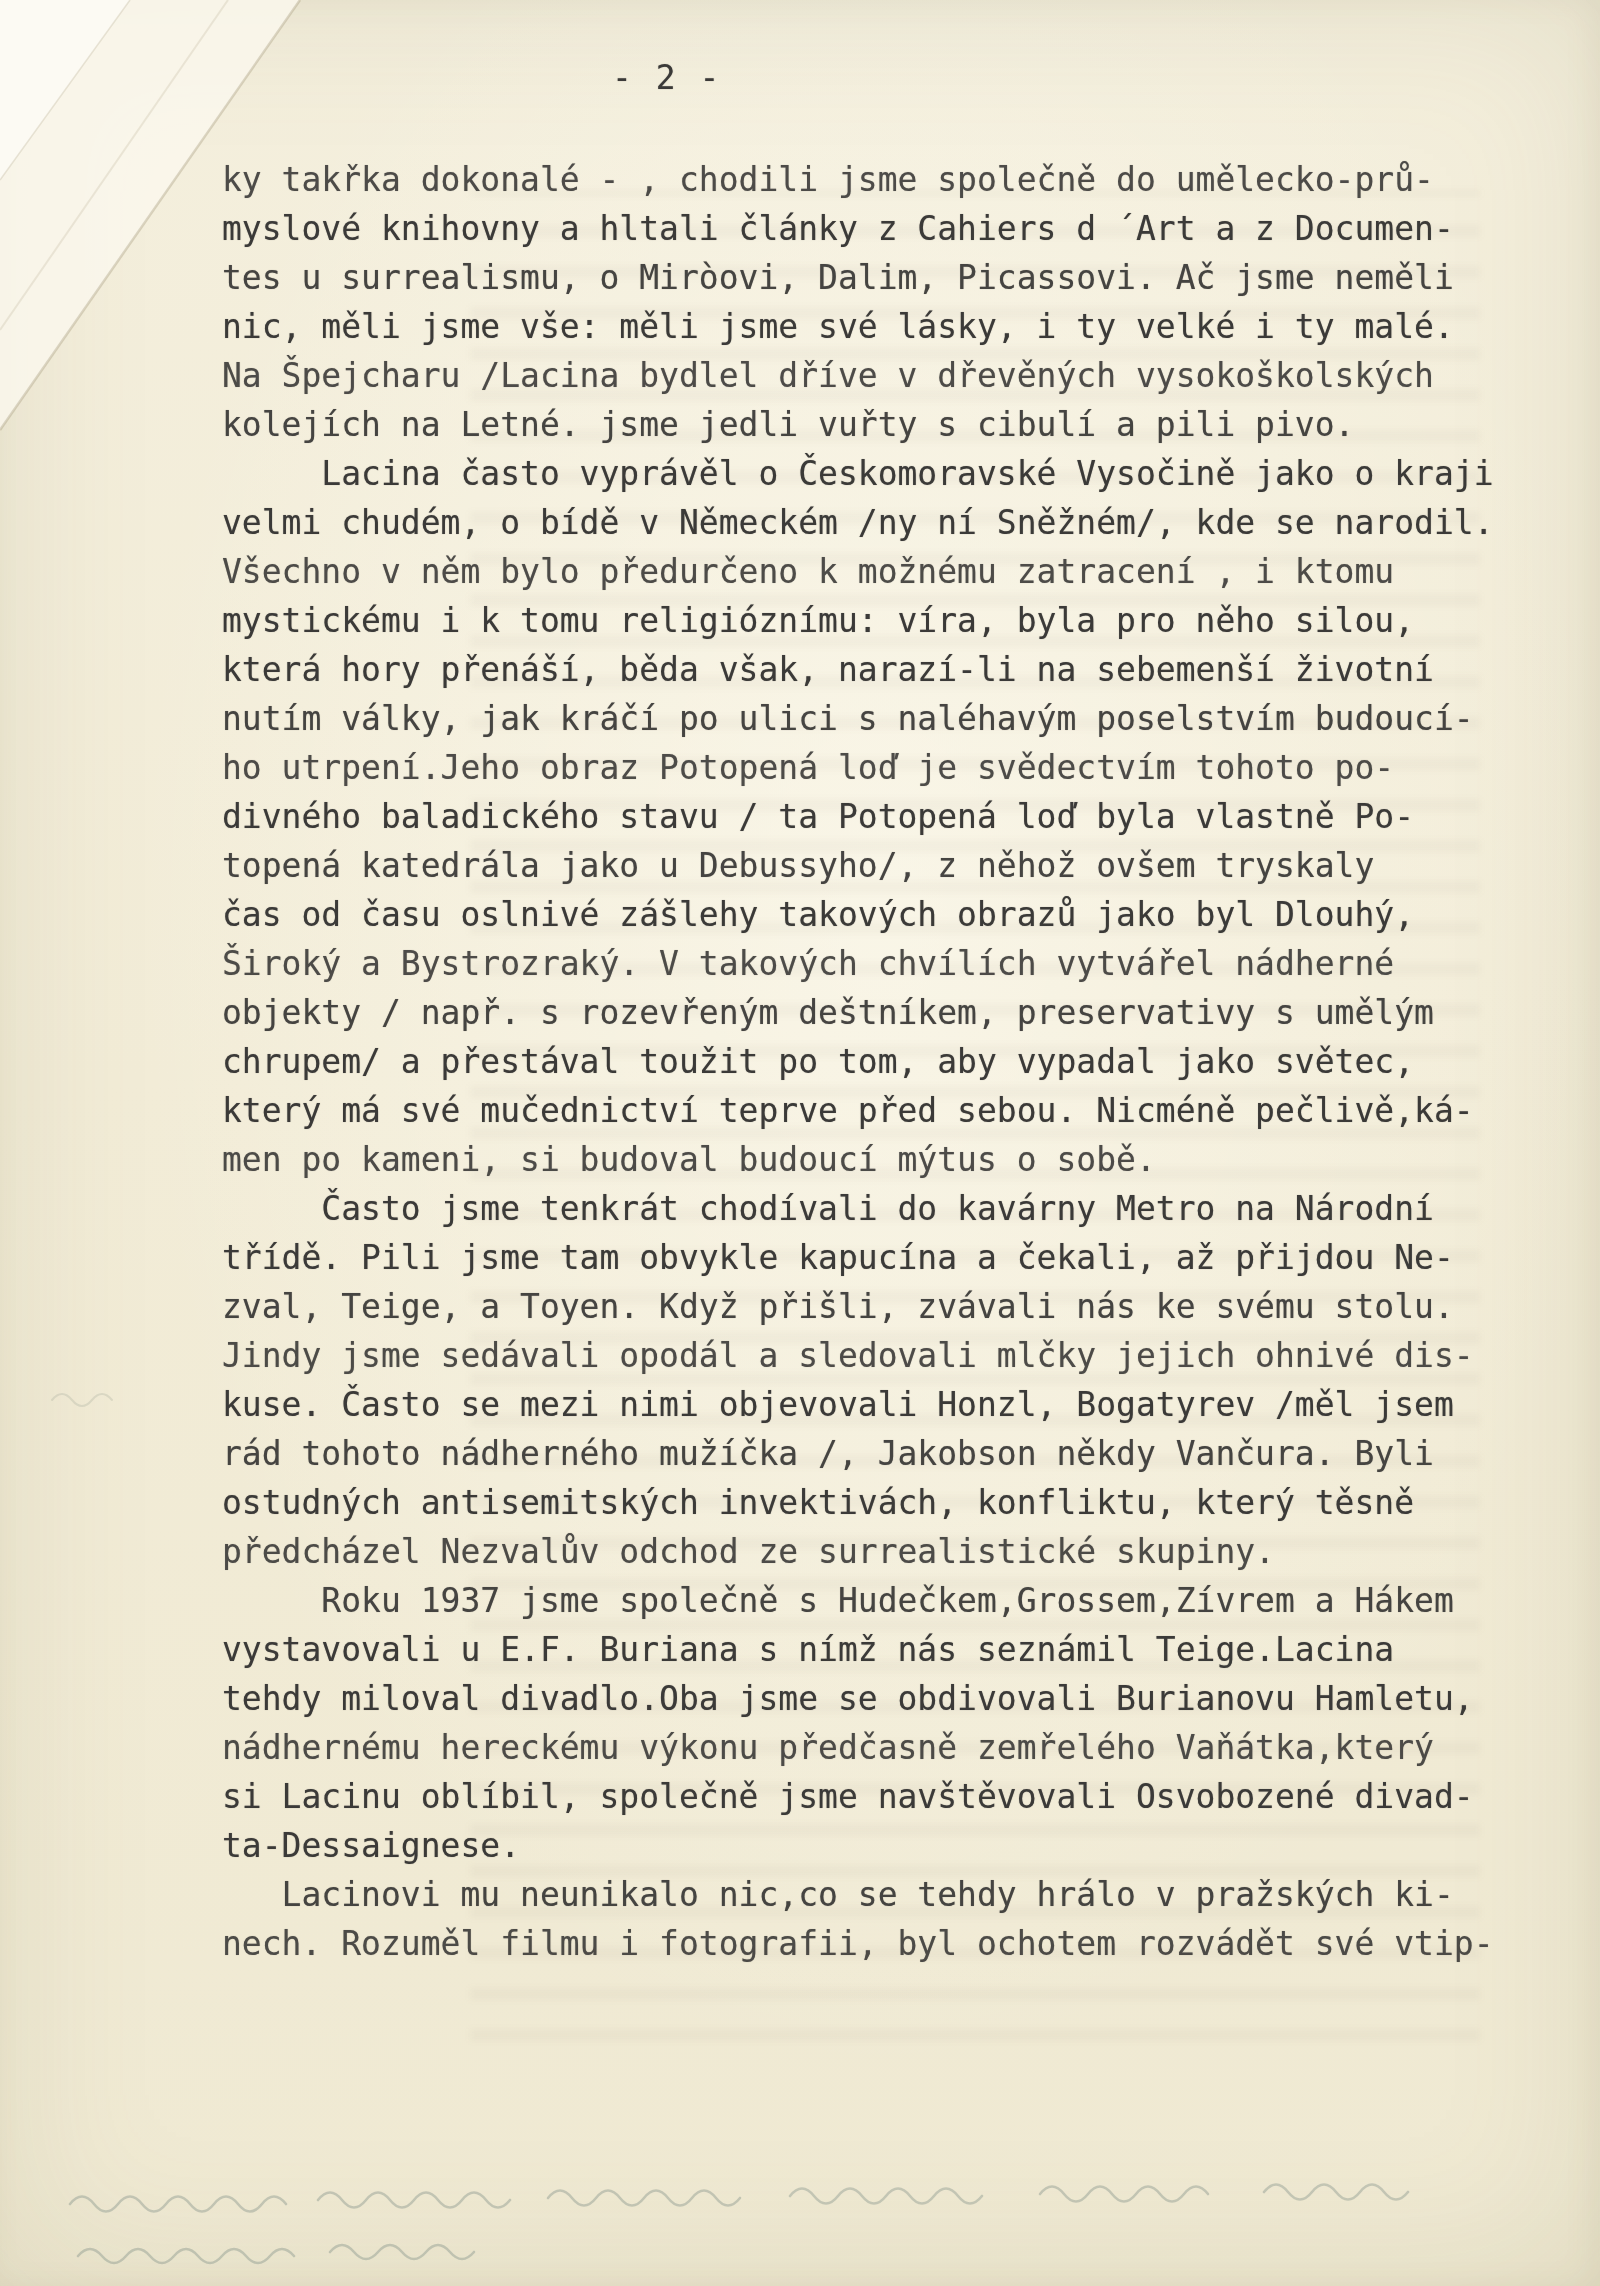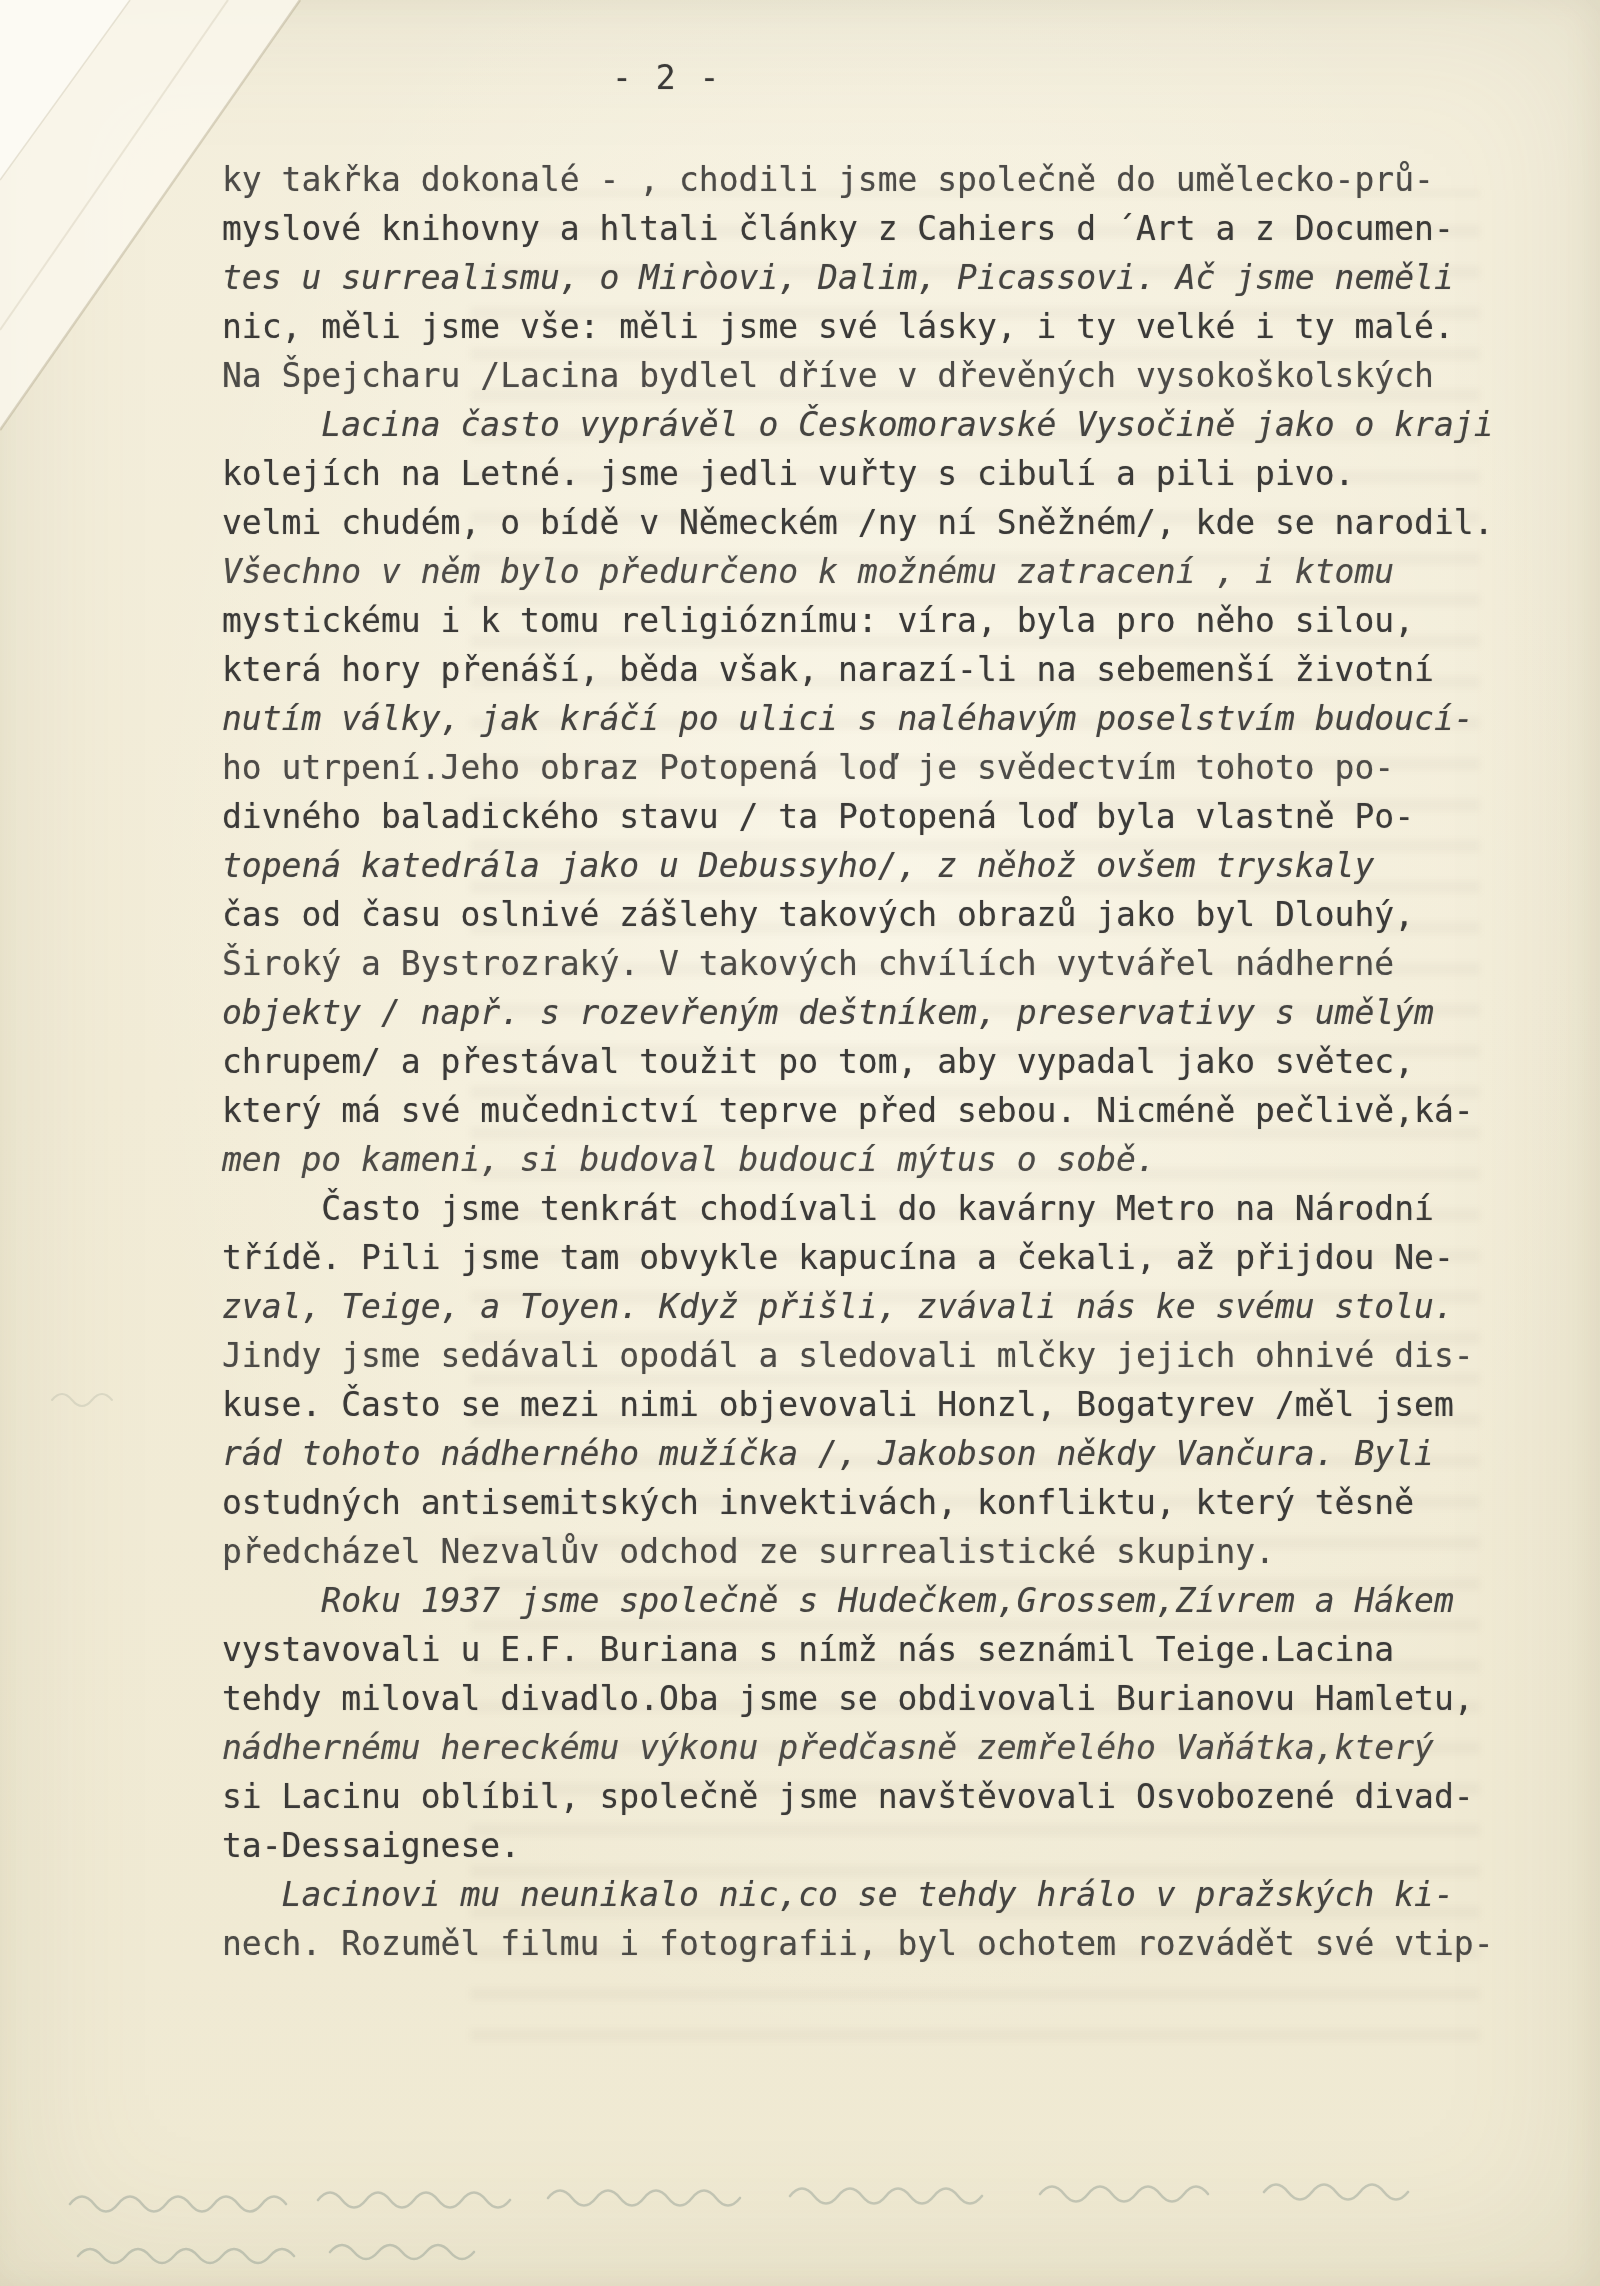--- a/index.html
+++ b/index.html
@@ -39,21 +39,21 @@
     font-size:33px;
     line-height:49px;
     color:#3b3a38;
     text-shadow:0 0 1px rgba(59,58,56,0.45);
     margin-top:29px;
   }
   .tline{
     white-space:pre;
     height:49px;
   }
-  .tline:nth-child(3n){opacity:.94;font-style:italic;}
+  .tline:nth-child(3n){opacity:.94;}
   .tline:nth-child(4n+1){opacity:.9;}
   svg.overlay{
     position:absolute;inset:0;width:1600px;height:2286px;
     pointer-events:none;
   }
 </style>
 </head>
 <body>
 
 <div class="paper">
@@ -69,22 +69,22 @@
   </svg>
 
   <div class="page-number">- 2 -</div>
 
   <div class="text-block">
       <div class="tline">ky takřka dokonalé - , chodili jsme společně do umělecko-prů-</div>
       <div class="tline">myslové knihovny a hltali články z Cahiers d ´Art a z Documen-</div>
       <div class="tline">tes u surrealismu, o Miròovi, Dalim, Picassovi. Ač jsme neměli</div>
       <div class="tline">nic, měli jsme vše: měli jsme své lásky, i ty velké i ty malé.</div>
       <div class="tline">Na Špejcharu /Lacina bydlel dříve v dřevěných vysokoškolských</div>
+      <div class="tline">kolejích na Letné. jsme jedli vuřty s cibulí a pili pivo.</div>
       <div class="tline">     Lacina často vyprávěl o Českomoravské Vysočině jako o kraji</div>
-      <div class="tline">kolejích na Letné. jsme jedli vuřty s cibulí a pili pivo.</div>
       <div class="tline">velmi chudém, o bídě v Německém /ny ní Sněžném/, kde se narodil.</div>
       <div class="tline">Všechno v něm bylo předurčeno k možnému zatracení , i ktomu</div>
       <div class="tline">mystickému i k tomu religióznímu: víra, byla pro něho silou,</div>
       <div class="tline">která hory přenáší, běda však, narazí-li na sebemenší životní</div>
       <div class="tline">nutím války, jak kráčí po ulici s naléhavým poselstvím budoucí-</div>
       <div class="tline">ho utrpení.Jeho obraz Potopená loď je svědectvím tohoto po-</div>
       <div class="tline">divného baladického stavu / ta Potopená loď byla vlastně Po-</div>
       <div class="tline">topená katedrála jako u Debussyho/, z něhož ovšem tryskaly</div>
       <div class="tline">čas od času oslnivé zášlehy takových obrazů jako byl Dlouhý,</div>
       <div class="tline">Široký a Bystrozraký. V takových chvílích vytvářel nádherné</div>

